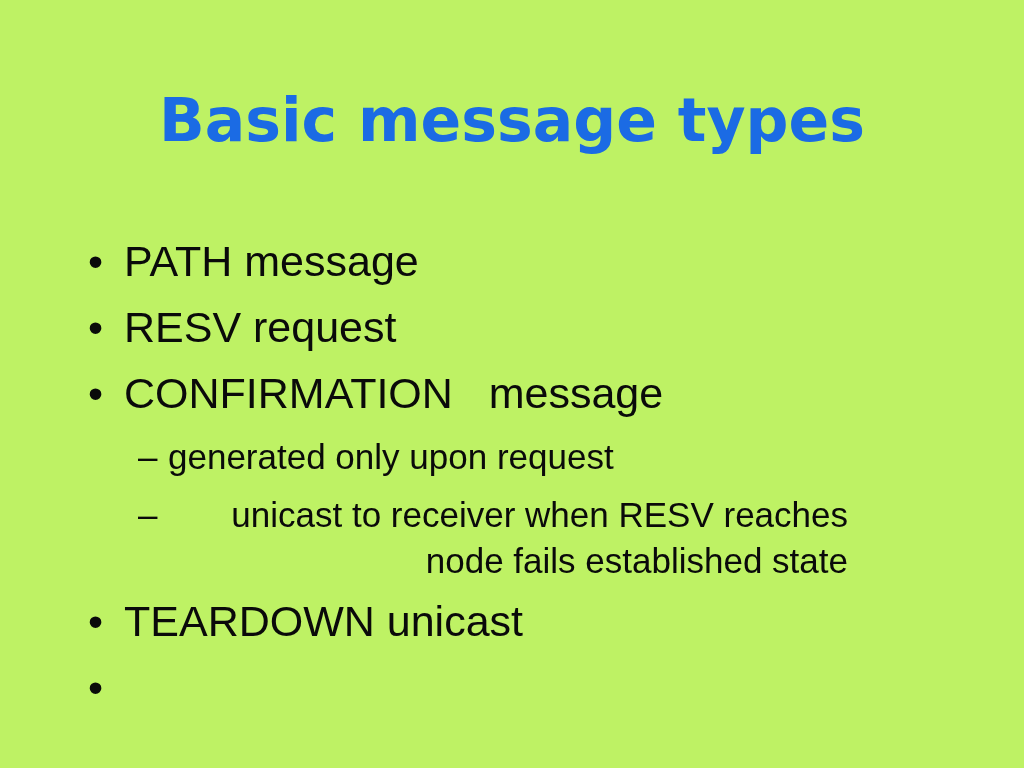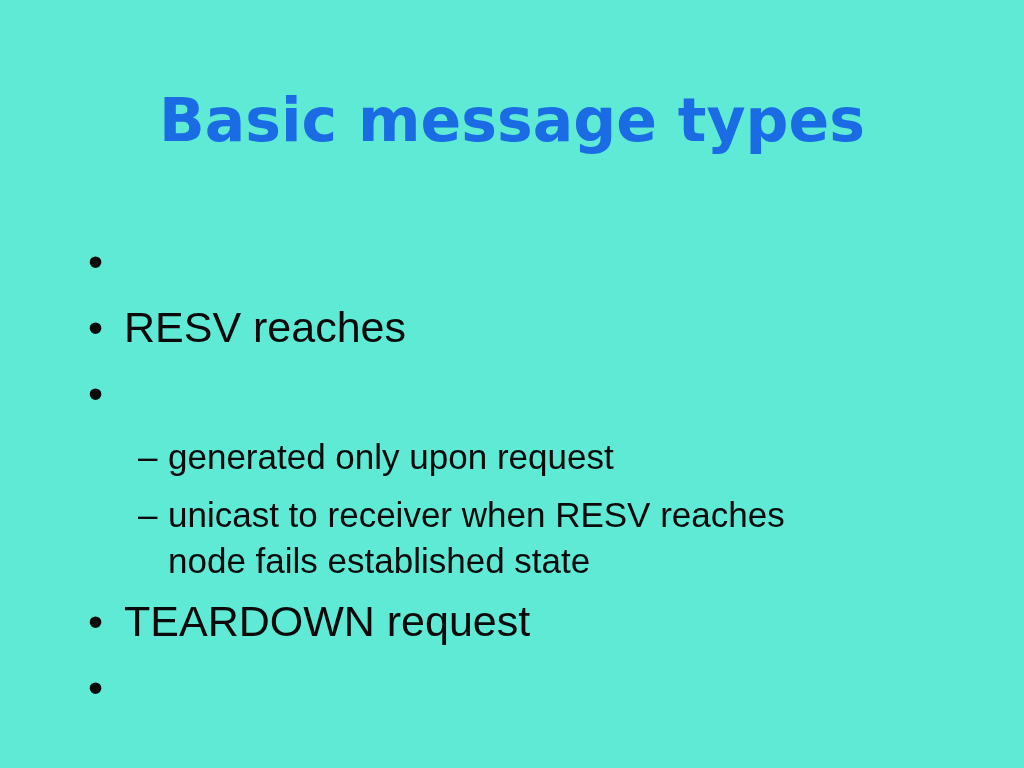--- a/index.html
+++ b/index.html
@@ -4,21 +4,21 @@
 <style>
   html, body {
     margin: 0;
     padding: 0;
     background: #ffffff;
   }
   .slide {
     position: relative;
     width: 1024px;
     height: 768px;
-    background: #5eead4;
+    background: #bef264;
     overflow: hidden;
     font-family: "Liberation Sans", sans-serif;
     color: #0a0a0a;
   }
   .title {
     position: absolute;
     top: 85px;
     left: 0;
     right: 0;
     text-align: center;
@@ -55,57 +55,60 @@
     line-height: 46px;
     margin-bottom: 12px;
     padding-left: 50px;
   }
   .l2 .marker {
     flex: 0 0 30px;
     width: 30px;
   }
   .l2 .text {
     max-width: 680px;
+    text-align: right;
   }
 </style>
 </head>
 <body>
 
 <div class="slide">
 
   <div class="title" style="color: rgb(27, 107, 228);">Basic message types</div>
 
   <div class="content">
 
     <div class="row l1">
       <span class="marker">•</span>
+      <span class="text">PATH message</span>
     </div>
 
     <div class="row l1">
       <span class="marker">•</span>
-      <span class="text">RESV reaches</span>
+      <span class="text">RESV request</span>
     </div>
 
     <div class="row l1">
       <span class="marker">•</span>
+      <span class="text">CONFIRMATION   message</span>
     </div>
 
     <div class="row l2">
       <span class="marker">–</span>
       <span class="text">generated only upon request</span>
     </div>
 
     <div class="row l2">
       <span class="marker">–</span>
       <span class="text">unicast to receiver when RESV reaches node fails established state</span>
     </div>
 
     <div class="row l1">
       <span class="marker">•</span>
-      <span class="text">TEARDOWN request</span>
+      <span class="text">TEARDOWN unicast</span>
     </div>
 
     <div class="row l1">
       <span class="marker">•</span>
     </div>
 
   </div>
 </div>
 
 </body></html>

